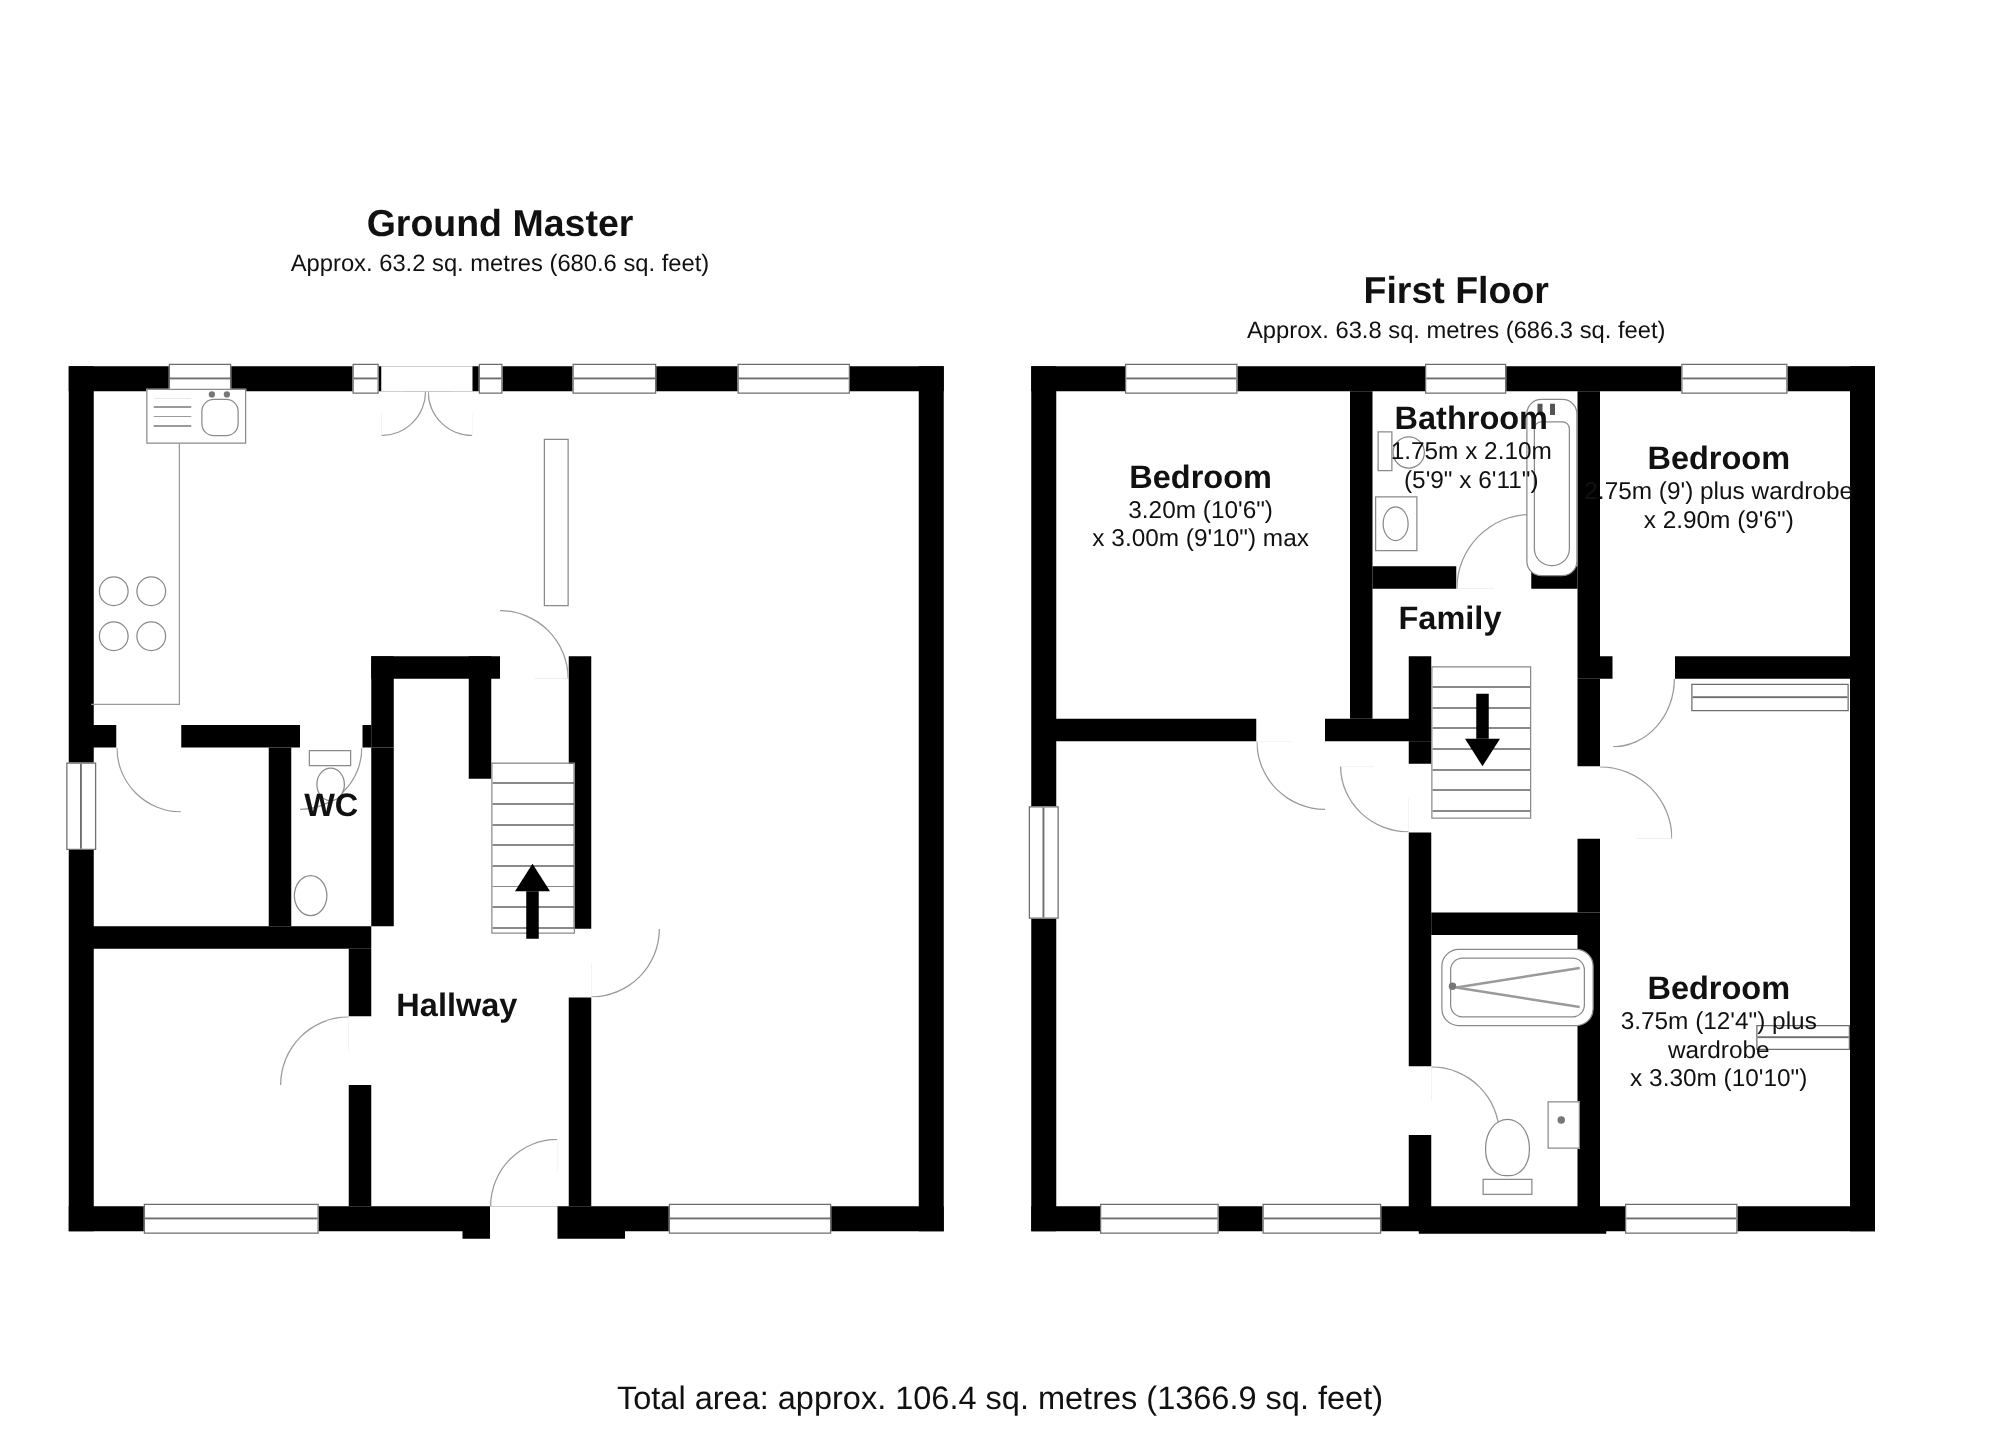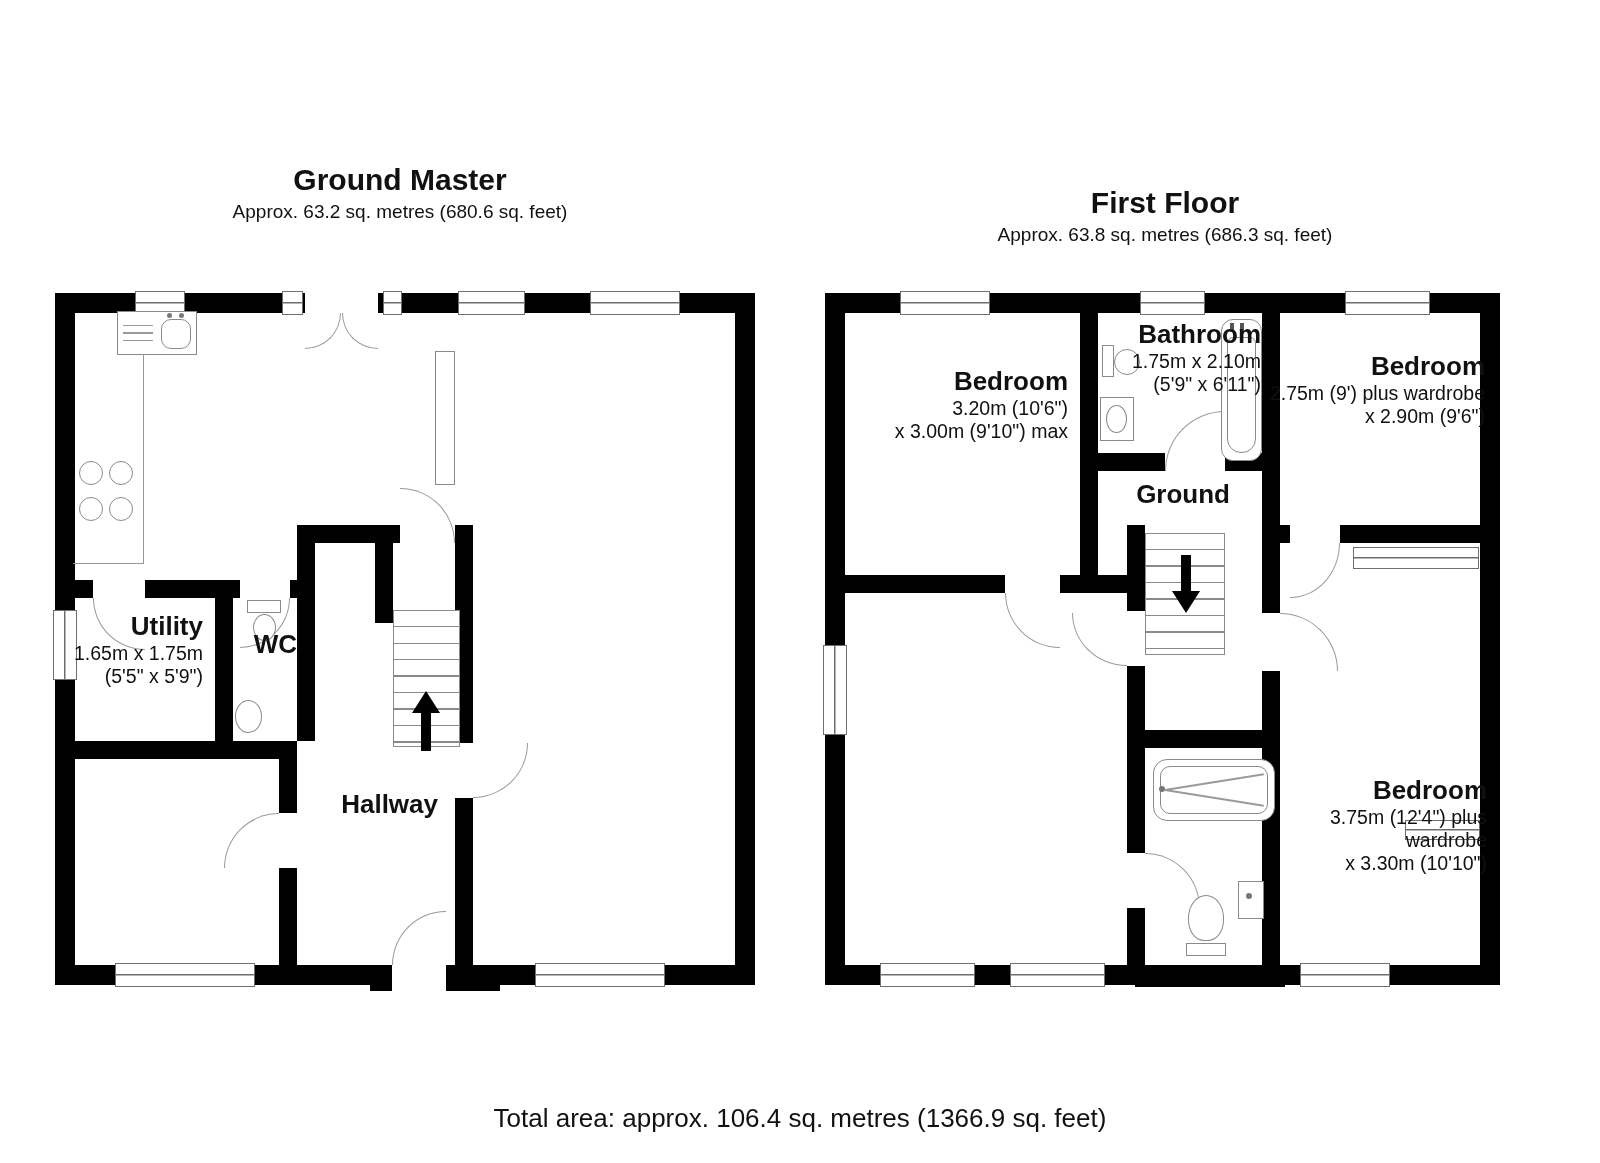--- a/index.html
+++ b/index.html
@@ -24,36 +24,36 @@
   .cline{position:absolute;border-right:1.5px solid #9a9a9a;border-bottom:1.5px solid #9a9a9a;}
   .drain{position:absolute;background:repeating-linear-gradient(to bottom,transparent 0 6px,#9a9a9a 6px 7.5px);}
   .dot{position:absolute;background:#777;border-radius:50%;}
   .tapm{position:absolute;background:#555;}
   .dline{position:absolute;background:#9a9a9a;height:1.5px;transform-origin:left center;}
   .ashaft{position:absolute;background:#000;}
   .ahead-up{position:absolute;width:0;height:0;border-left:14px solid transparent;
             border-right:14px solid transparent;border-bottom:22px solid #000;}
   .ahead-down{position:absolute;width:0;height:0;border-left:14px solid transparent;
               border-right:14px solid transparent;border-top:22px solid #000;}
-  .label{position:absolute;text-align:right;line-height:1.18;z-index:5;}
+  .label{position:absolute;text-align:center;line-height:1.18;z-index:5;}
   .label .nm{display:block;font-weight:bold;font-size:26px;}
   .label .dm{display:block;font-size:19.5px;}
   .title{position:absolute;text-align:center;z-index:5;}
   .title .t{display:block;font-weight:bold;font-size:30px;}
   .title .s{display:block;font-size:19px;margin-top:4px;}
   .total{position:absolute;left:0;right:0;text-align:center;font-size:26px;z-index:5;}
 </style>
 </head>
 <body>
 
 <div class="title" style="left:150px;top:163px;width:500px;">
   <span class="t">Ground Master</span>
   <span class="s">Approx. 63.2 sq. metres (680.6 sq. feet)</span>
 </div>
-<div class="title" style="left:915px;top:186px;width:500px;">
+<div class="title" style="left:915px;top:216px;width:500px;">
   <span class="t">First Floor</span>
   <span class="s">Approx. 63.8 sq. metres (686.3 sq. feet)</span>
 </div>
 
 <div class="floor" style="left:55px;top:293px;width:700px;height:692px;">
 
   <div class="wall" style="left:0;top:0;width:700px;height:20px;"></div>
   <div class="wall" style="left:0;top:0;width:20px;height:692px;"></div>
   <div class="wall" style="left:680px;top:0;width:20px;height:692px;"></div>
   <div class="wall" style="left:0;top:672px;width:700px;height:20px;"></div>
@@ -107,25 +107,20 @@
   <div class="fix" style="left:380px;top:58px;width:20px;height:134px;"></div>
 
   <div class="fix" style="left:192px;top:307px;width:34px;height:13px;"></div>
   <div class="fix" style="left:198px;top:321px;width:23px;height:27px;border-radius:50%;"></div>
   <div class="fix" style="left:180px;top:407px;width:27px;height:33px;border-radius:50%;"></div>
 
   <div class="stairs" style="left:338px;top:317px;width:67px;height:137px;"></div>
   <div class="ashaft" style="left:366px;top:420px;width:10px;height:38px;"></div>
   <div class="ahead-up" style="left:357px;top:398px;"></div>
 
-  <div class="label" style="left:18px;top:318px;width:130px;">
-    <span class="nm">Utility</span>
-    <span class="dm">1.65m x 1.75m</span>
-    <span class="dm">(5'5" x 5'9")</span>
-  </div>
   <div class="label" style="left:178px;top:336px;width:64px;">
     <span class="nm">WC</span>
   </div>
   <div class="label" style="left:238px;top:496px;width:145px;">
     <span class="nm">Hallway</span>
   </div>
 </div>
 
 <div class="floor" style="left:825px;top:293px;width:675px;height:692px;">
 
@@ -202,21 +197,21 @@
     <span class="nm">Bathroom</span>
     <span class="dm">1.75m x 2.10m</span>
     <span class="dm">(5'9" x 6'11")</span>
   </div>
   <div class="label" style="left:440px;top:58px;width:220px;">
     <span class="nm">Bedroom</span>
     <span class="dm">2.75m (9') plus wardrobe</span>
     <span class="dm">x 2.90m (9'6")</span>
   </div>
   <div class="label" style="left:265px;top:186px;width:140px;">
-    <span class="nm">Ground</span>
+    <span class="nm">Family</span>
   </div>
   <div class="label" style="left:438px;top:482px;width:224px;">
     <span class="nm">Bedroom</span>
     <span class="dm">3.75m (12'4") plus wardrobe</span>
     <span class="dm">x 3.30m (10'10")</span>
   </div>
 </div>
 
 <div class="total" style="top:1103px;">Total area: approx. 106.4 sq. metres (1366.9 sq. feet)</div>
 

